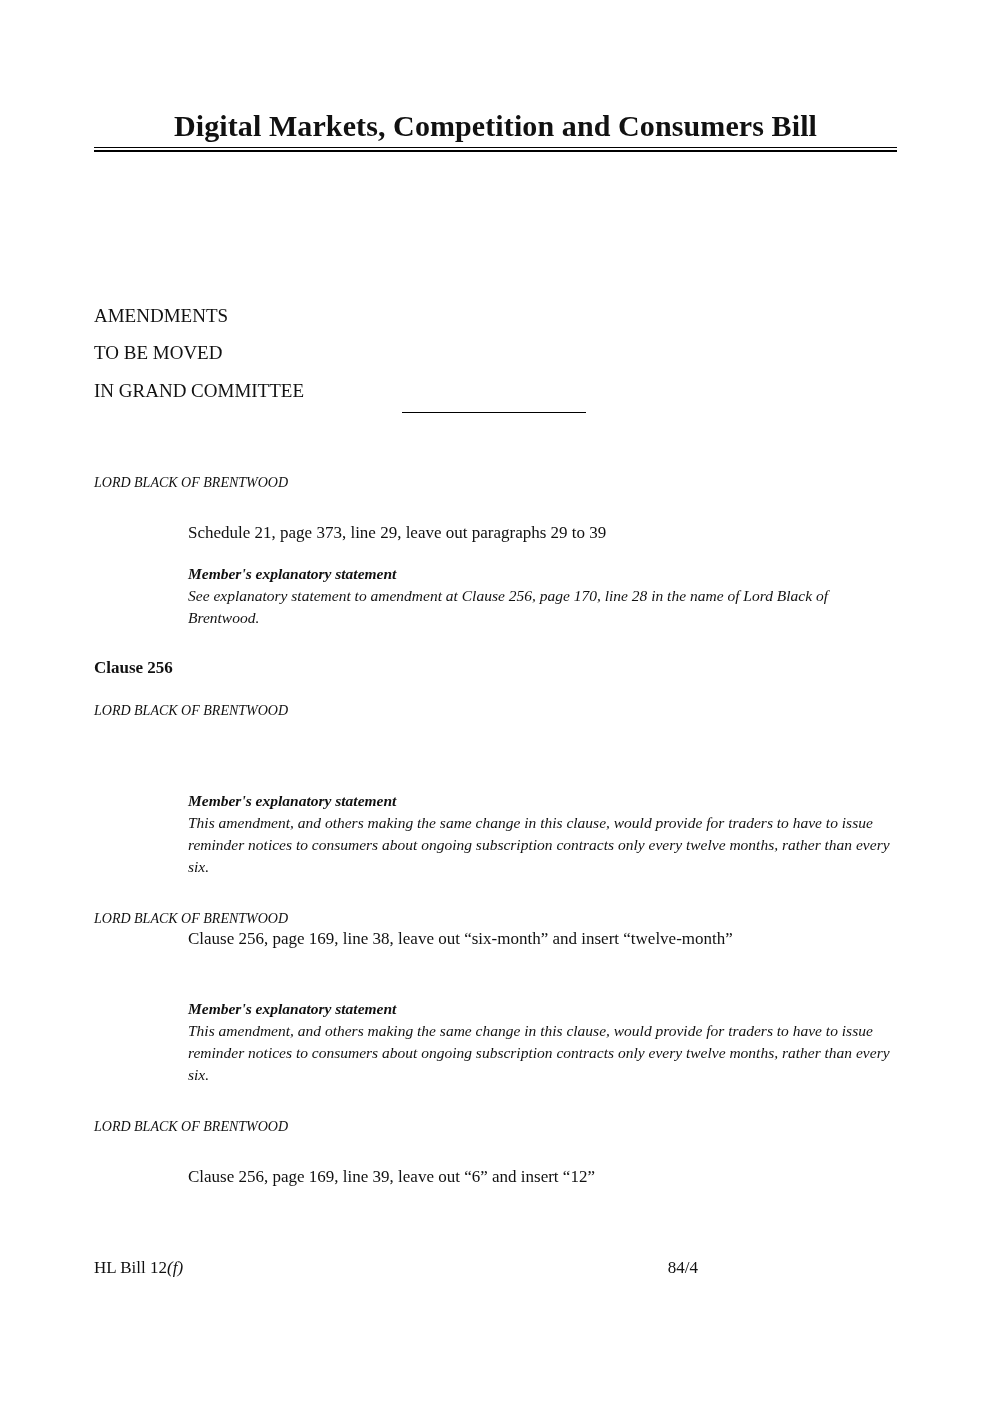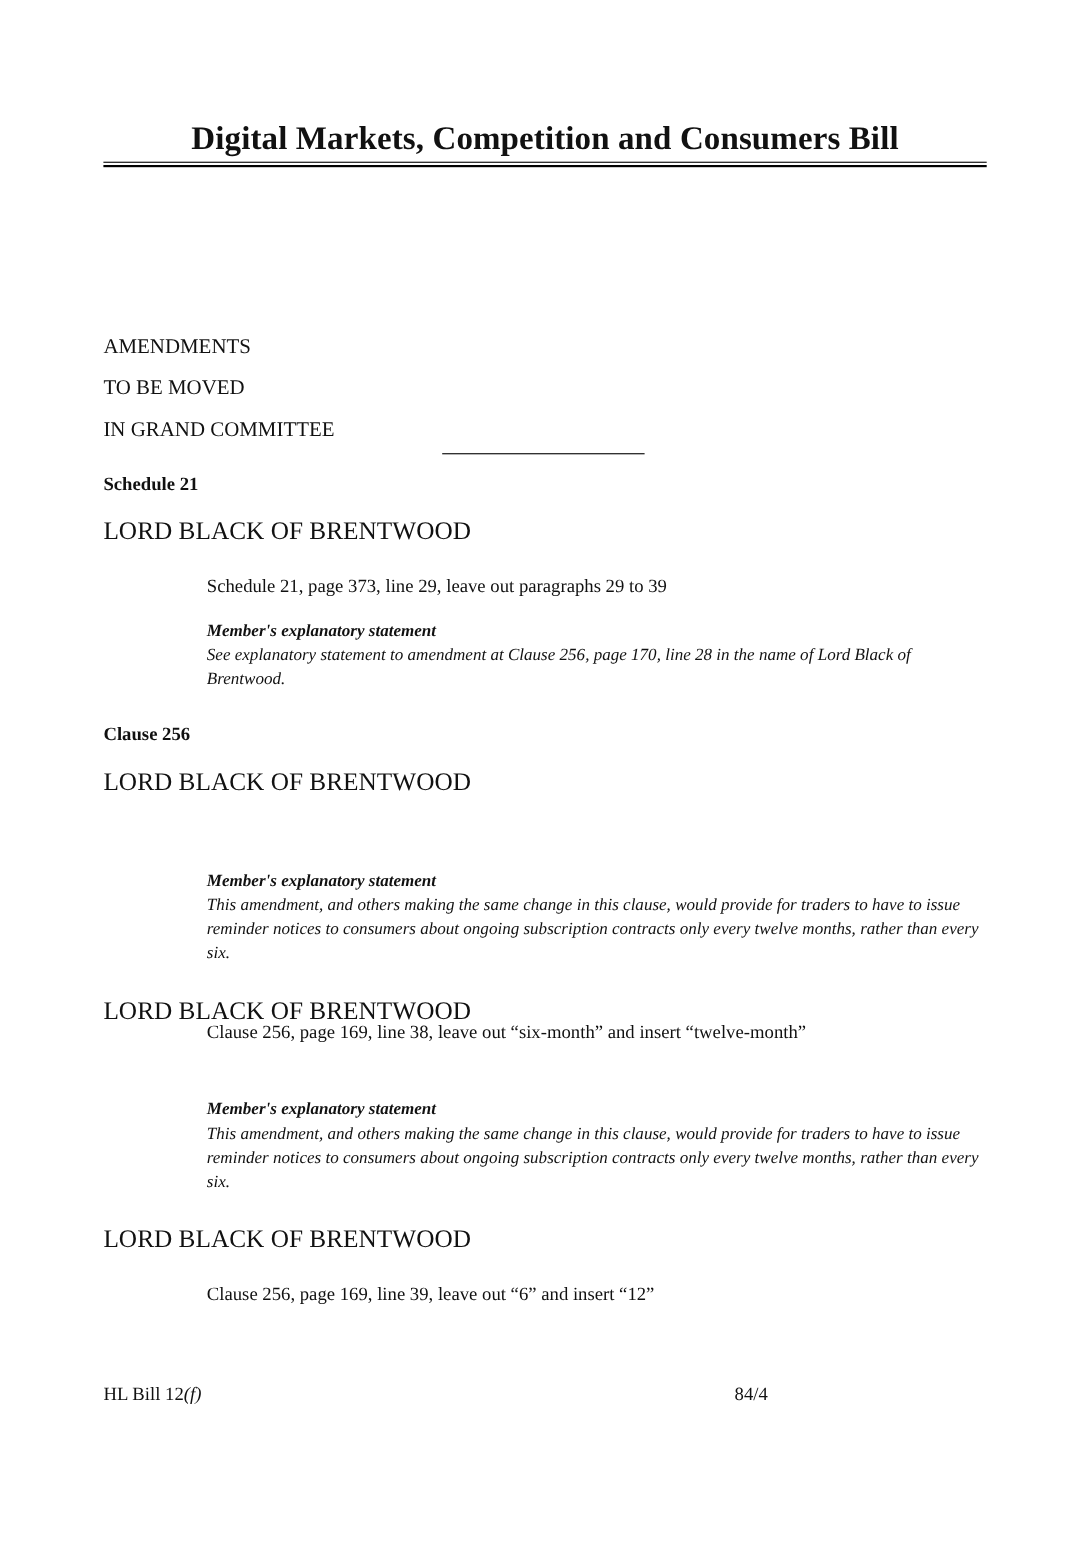--- a/index.html
+++ b/index.html
@@ -60,21 +60,22 @@
       left: 402px;
       width: 184px;
       top: 412px;
       border-top: 1px solid #000;
     }
     .heading-bold {
       font-weight: bold;
       font-size: 17px;
     }
     .sponsor {
-      font-size: 23px;
+      font-size: 14px;
+      font-style: italic;
     }
     .amend-text {
       position: absolute;
       left: 188px;
       width: 710px;
       font-size: 17px;
       line-height: 22px;
     }
     .stmt {
       position: absolute;
@@ -116,21 +117,20 @@
 
   <div class="title">Digital Markets, Competition and Consumers Bill</div>
   <div class="title-rule-thin"></div>
   <div class="title-rule-thick"></div>
 
   <div class="center-line" style="top:304px;">AMENDMENTS</div>
   <div class="center-line" style="top:341px;">TO BE MOVED</div>
   <div class="center-line" style="top:379px;">IN GRAND COMMITTEE</div>
   <div class="center-rule"></div>
 
-  <div class="center-line heading-bold" style="top:428px;">Schedule 21</div>
   <div class="center-line sponsor" style="top:471px;">LORD BLACK OF BRENTWOOD</div>
   <div class="amend-text" style="top:522px;">Schedule 21, page 373, line 29, leave out paragraphs 29 to 39</div>
   <div class="stmt" style="top:563px;">
     <span class="stmt-title">Member's explanatory statement</span>
     <span class="stmt-body">See explanatory statement to amendment at Clause 256, page 170, line 28 in the name of Lord Black of Brentwood.</span>
   </div>
 
   <div class="center-line heading-bold" style="top:656px;">Clause 256</div>
 
   <div class="center-line sponsor" style="top:699px;">LORD BLACK OF BRENTWOOD</div>

